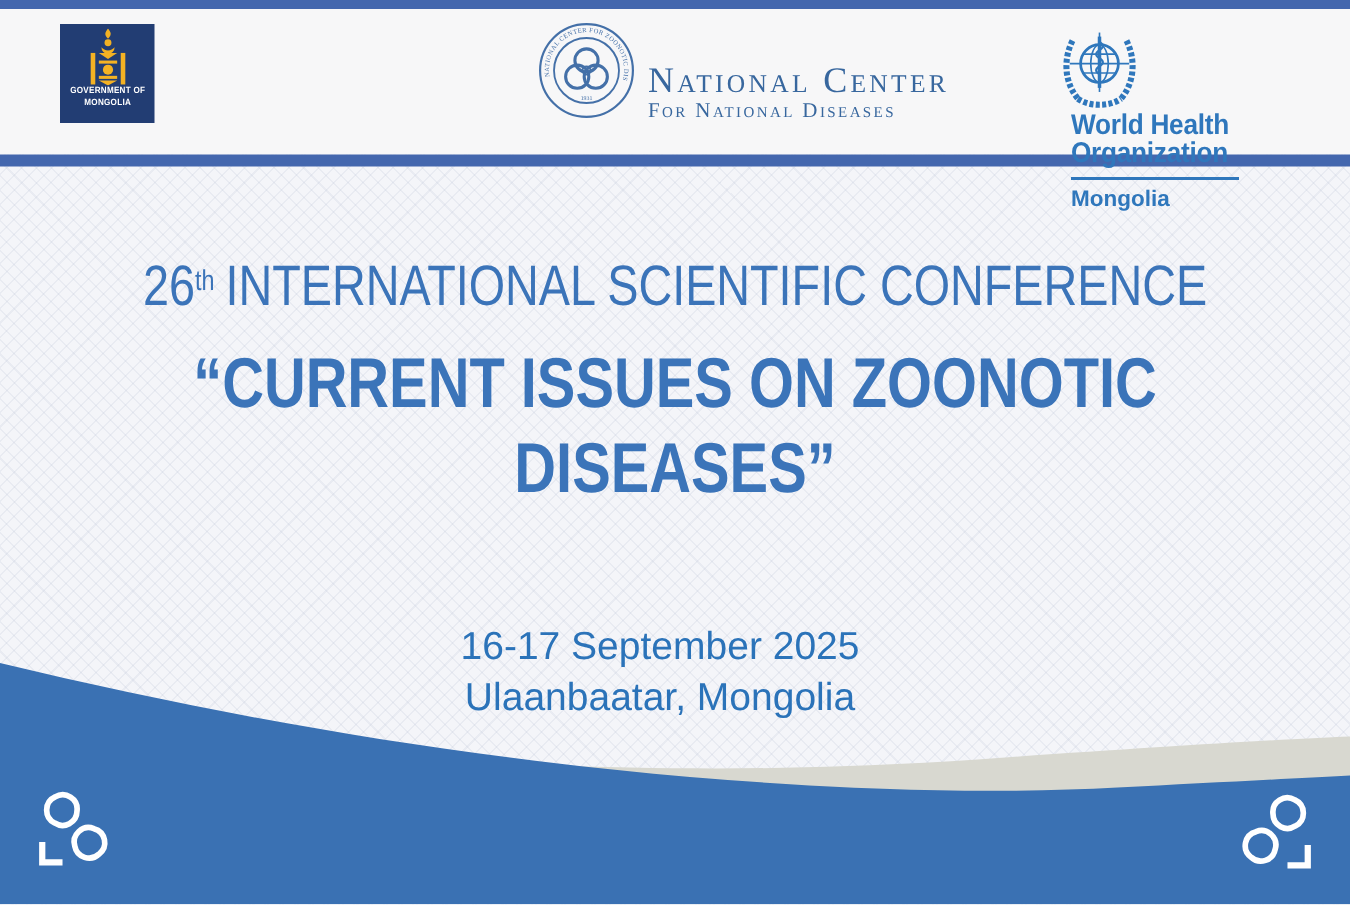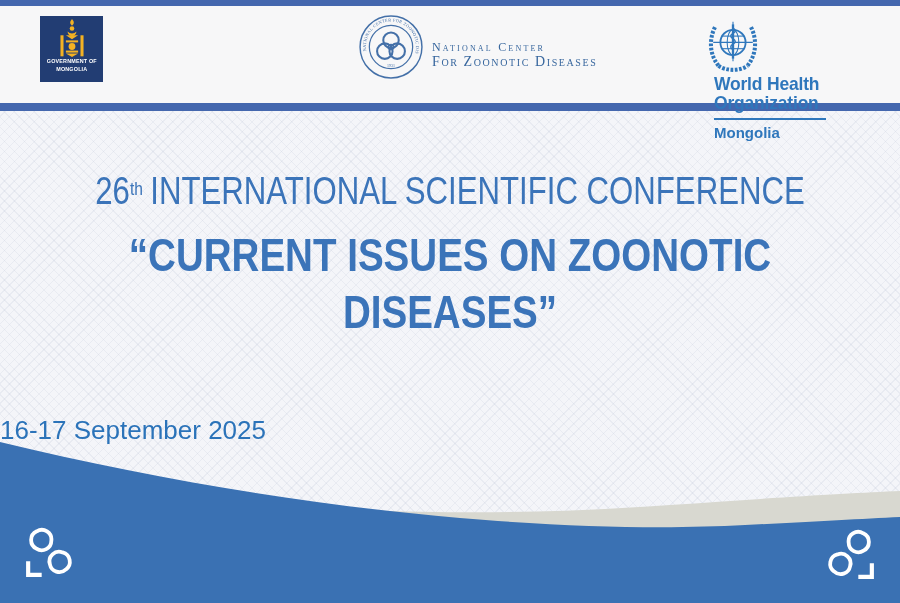--- a/index.html
+++ b/index.html
@@ -18,41 +18,41 @@
   
   .moh{position:absolute;left:40px;top:16px;display:flex;align-items:flex-end;}
   .moh-square{width:63px;height:66px;background:var(--moh-navy,#223D73);display:flex;flex-direction:column;align-items:center;}
   .moh-square svg{margin-top:3px;}
   .moh-gov{color:#fff;font-size:6px;font-weight:bold;text-align:center;line-height:1.25;letter-spacing:.2px;transform:scaleX(.9);margin-top:1px;}
   .moh-name{margin-left:7px;padding-bottom:2px;color:var(--moh-text,#1F3864);font-weight:bold;font-size:15px;line-height:1.4;letter-spacing:.4px;}
 
   
   .nczd{position:absolute;left:358px;top:14px;display:flex;}
   .nczd-name{margin-left:8px;margin-top:27px;color:var(--nczd-blue,#38679E);font-family:"Liberation Serif",serif;font-variant:small-caps;}
-  .nczd-name .l1{font-size:12px;letter-spacing:2.2px;line-height:1.1;}
+  .nczd-name .l1{font-size:24px;letter-spacing:2.2px;line-height:1.1;}
   .nczd-name .l2{font-size:14px;letter-spacing:1.6px;line-height:1.2;}
 
   
   .who{position:absolute;left:706px;top:18px;display:flex;flex-direction:column;}
   .who-text{margin-left:8px;color:var(--who-blue,#2F77BC);}
   .who-name{font-size:19px;font-weight:bold;line-height:1.02;transform:scaleX(.92);transform-origin:0 0;letter-spacing:-0.2px;}
   .who-rule{width:112px;height:2px;background:var(--who-blue,#2F77BC);margin-top:5px;}
   .who-country{font-size:15px;font-weight:bold;margin-top:4px;}
 
   
   .h1{position:absolute;top:170px;left:0;width:900px;text-align:center;
       color:var(--accent-blue,#3B74B9);font-size:38px;font-weight:400;
       transform:scaleX(.82);transform-origin:50% 50%;white-space:nowrap;}
   .h1 sup{font-size:.5em;vertical-align:.5em;}
   .h1 .rest{margin-left:9px;}
   .h2{position:absolute;top:226px;left:0;width:900px;text-align:center;
       color:var(--accent-blue,#3B74B9);font-size:47px;font-weight:bold;line-height:1.22;
       transform:scaleX(.82);transform-origin:50% 0;}
   .h2 .line{display:block;}
-  .when,.where{position:absolute;left:0;width:880px;text-align:left;
+  .when,.where{position:absolute;left:0;width:880px;text-align:center;
       color:var(--date-blue,#2B73B9);font-size:26px;line-height:1.3;}
   .when{top:414px;}
   .where{top:448px;}
 
   
   .wave{position:absolute;left:0;bottom:0;width:900px;height:165px;display:block;}
   .orn{position:absolute;width:52px;height:52px;}
   .orn-left{left:24px;bottom:25px;}
   .orn-right{right:24px;bottom:23px;transform:scaleX(-1);}
 </style>
@@ -98,21 +98,21 @@
         <circle cx="32" cy="32" r="2.6" stroke-width="1.3"></circle>
       </g>
       <path id="sealArc" d="M8.6,38 A24.3,24.3 0 1 1 55.4,38" fill="none"></path>
       <text font-size="4.2" letter-spacing="0.3" fill="#4470A8" font-family="Liberation Serif, serif">
         <textPath href="#sealArc" startOffset="2">NATIONAL CENTER FOR ZOONOTIC DISEASES</textPath>
       </text>
       <text x="32" y="51" font-size="3.8" text-anchor="middle" fill="#4470A8" font-family="Liberation Serif, serif">1931</text>
     </svg>
     <div class="nczd-name">
       <div class="l1">National Center</div>
-      <div class="l2">For Zoonotic Diseases</div>
+      <div class="l2">For National Diseases</div>
     </div>
   </div>
 
   <div class="who">
     <svg width="54" height="56" viewBox="0 0 60 60">
       <g fill="none" stroke="#2F77BC">
         <path d="M10,9 C3,23 4,40 14,52" stroke-width="4.5" stroke-dasharray="3 1.7"></path>
         <path d="M50,9 C57,23 56,40 46,52" stroke-width="4.5" stroke-dasharray="3 1.7"></path>
         <path d="M14,52 C22,58 38,58 46,52" stroke-width="4.5" stroke-dasharray="3 1.7"></path>
         <line x1="30" y1="3" x2="30" y2="47" stroke-width="1.2"></line>
@@ -136,20 +136,21 @@
   </div>
 
   <div class="h1">
     <span>26</span><sup>th</sup><span class="rest">INTERNATIONAL SCIENTIFIC CONFERENCE</span>
   </div>
   <div class="h2">
     <span class="line">“CURRENT ISSUES ON ZOONOTIC</span>
     <span class="line">DISEASES”</span>
   </div>
   <div class="when">16-17 September 2025</div>
+  <div class="where">Ulaanbaatar, Mongolia</div>
 
   <svg class="wave" viewBox="0 0 900 165" preserveAspectRatio="none">
     <path d="M360,72 C470,76 560,75 670,67 C770,60 850,55 900,53 L900,165 L360,165 Z" fill="#D8D8D0"></path>
     <path d="M0,4 C150,40 300,66 460,80 C580,90 670,91 745,87 C805,84 860,81 900,79 L900,165 L0,165 Z" fill="#3A71B3"></path>
   </svg>
 
   <svg class="orn orn-left" viewBox="0 0 100 100">
     <defs>
       <path id="tq" d="M50,14 A33,33 0 0 0 21,66 A33,33 0 0 0 79,66 A33,33 0 0 0 50,14 Z"></path>
     </defs>

